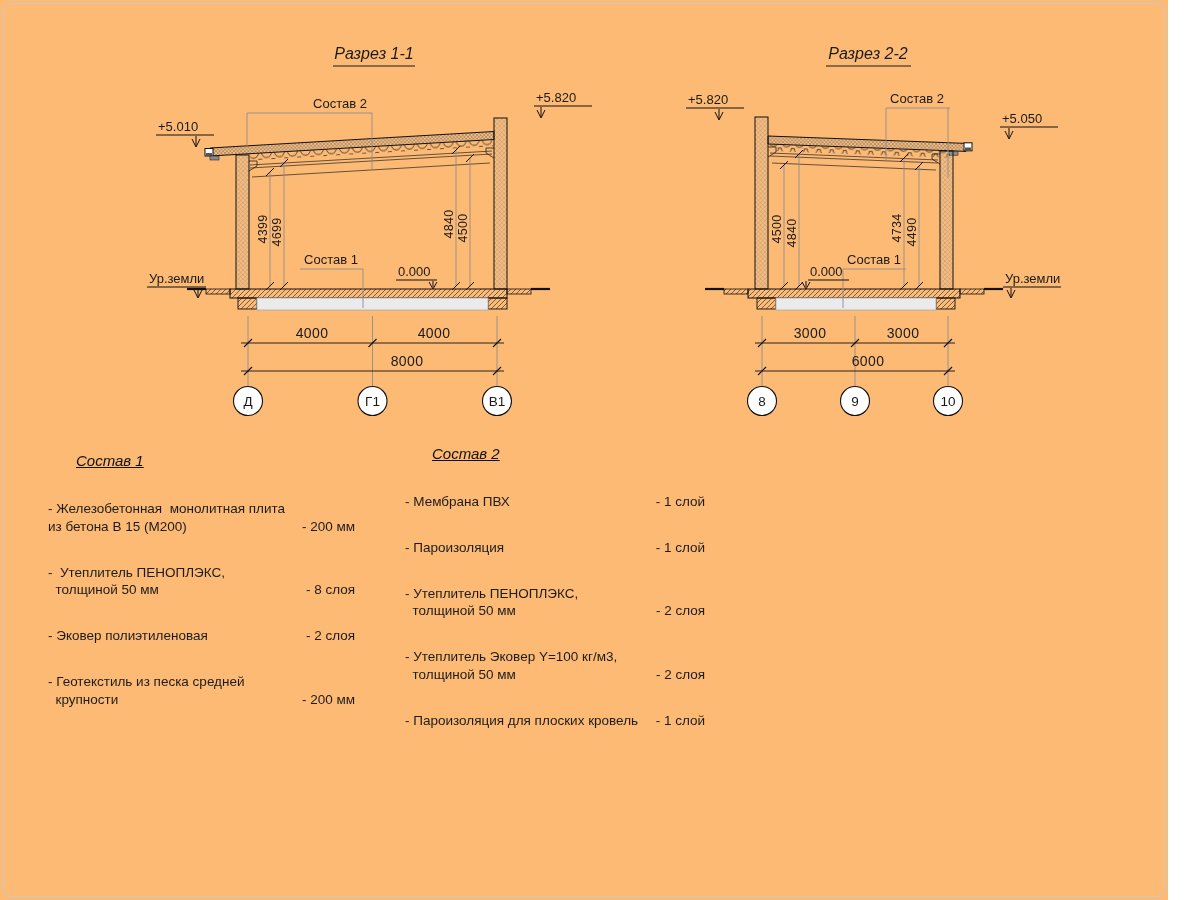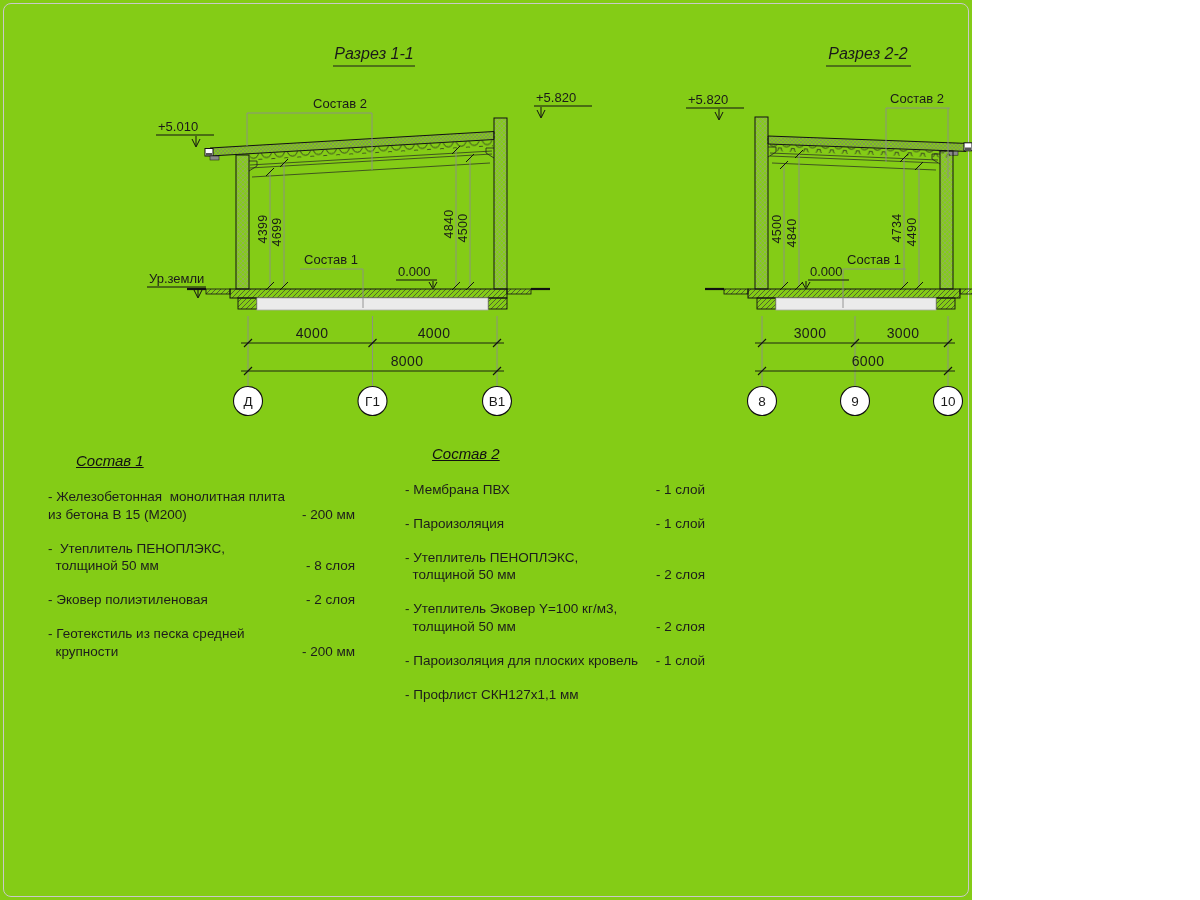--- a/index.html
+++ b/index.html
@@ -1,30 +1,30 @@
 <!DOCTYPE html>
 <html><head>
 <meta charset="utf-8">
 <style>
   html,body{margin:0;padding:0;background:#fff;}
-  #page{position:relative;width:972px;height:900px;background:#84cc16;overflow:hidden;
+  #page{position:relative;width:1168px;height:900px;background:#fdba74;overflow:hidden;
         font-family:"Liberation Sans",sans-serif;color:#1a1a1a;}
   #frame{position:absolute;inset:3px;border:1px solid #c9c9c9;border-radius:8px;pointer-events:none;}
   svg{position:absolute;left:0;top:0;}
   svg text{font-family:"Liberation Sans",sans-serif;fill:#1a1a1a;}
   .sec-title{font-size:16px;font-style:italic;}
   .dimtext{font-size:14px;letter-spacing:0.4px;}
   .vdimtext{font-size:12.5px;letter-spacing:0.3px;}
   .lbltext{font-size:13px;}
   .bubtext{font-size:13.5px;}
   .comp{position:absolute;}
   .comp-title{font-style:italic;font-size:15px;text-decoration:underline;color:#111;margin-bottom:19px;}
   .citem{display:flex;justify-content:space-between;align-items:flex-end;
          font-size:13.5px;line-height:1.32;color:#1c1c1c;margin-bottom:16px;}
-  .ctext{white-space:pre-wrap;}
+  .ctext{white-space:pre-wrap;margin-top:12px;}
   .cqty{white-space:nowrap;padding-left:8px;}
 </style>
 </head>
 <body>
 
 <div id="page">
   <div id="frame"></div>
 
   <svg width="1200" height="435" viewBox="0 0 1200 435">
     <defs>
@@ -331,18 +331,14 @@
     </div>
     <div class="citem">
       <span class="ctext">- Утеплитель Эковер Y=100 кг/м3,
   толщиной 50 мм</span>
       <span class="cqty">- 2 слоя</span>
     </div>
     <div class="citem">
       <span class="ctext">- Пароизоляция для плоских кровель</span>
       <span class="cqty">- 1 слой</span>
     </div>
-    <div class="citem">
-      <span class="ctext">- Профлист СКН127х1,1 мм</span>
-      <span class="cqty"></span>
-    </div>
   </div>
 </div>
 
 </body></html>

